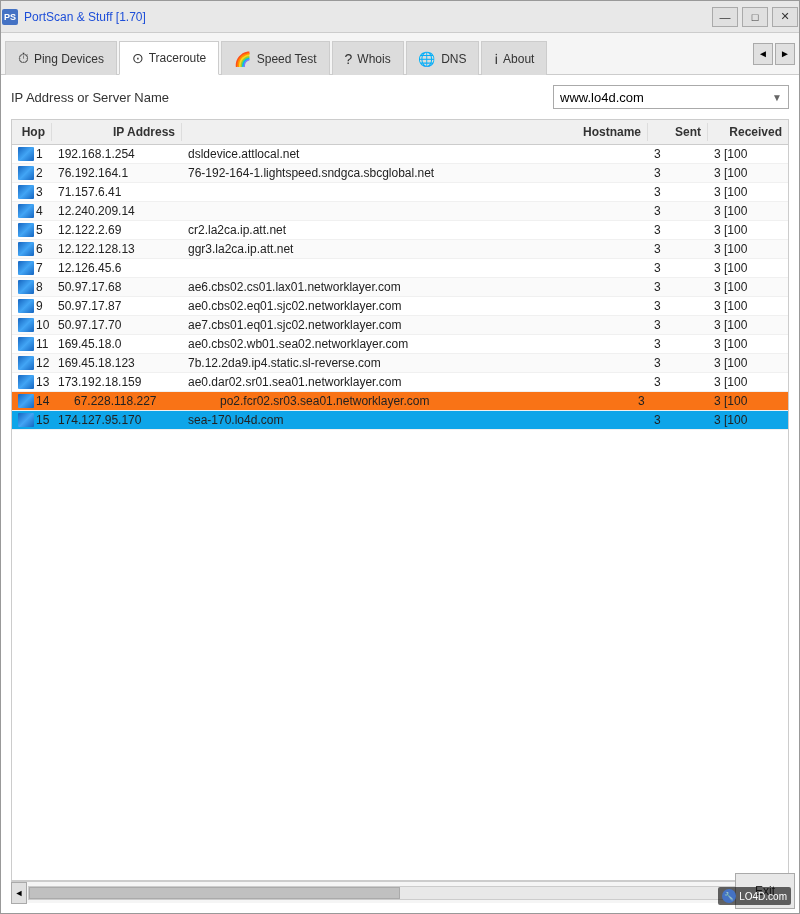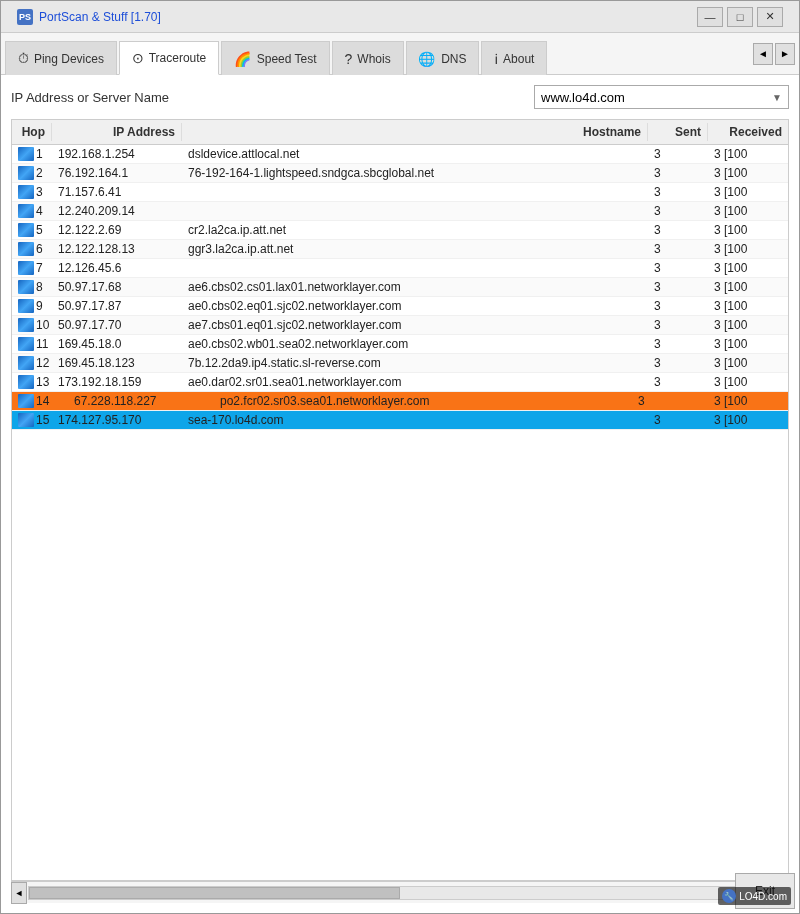--- a/index.html
+++ b/index.html
@@ -20,21 +20,21 @@
       display: flex;
       flex-direction: column;
     }
 
     
     .title-bar {
       background: #e8e8e8;
       height: 32px;
       display: flex;
       align-items: center;
-      padding: 0 16px;
+      padding: 0 1px;
       border-bottom: 1px solid #ccc;
       user-select: none;
     }
     .title-bar-icon {
       width: 16px;
       height: 16px;
       margin-right: 6px;
       background: #4472C4;
       border-radius: 2px;
       display: flex;
@@ -133,21 +133,21 @@
       display: flex;
       align-items: center;
       margin-bottom: 10px;
     }
     .ip-label {
       font-size: 13px;
       color: #333;
       margin-right: auto;
     }
     .ip-dropdown {
-      width: 255px;
+      width: 236px;
       height: 24px;
       border: 1px solid #aaa;
       background: white;
       padding: 0 6px;
       font-size: 13px;
       display: flex;
       align-items: center;
       justify-content: space-between;
       cursor: pointer;
     }

